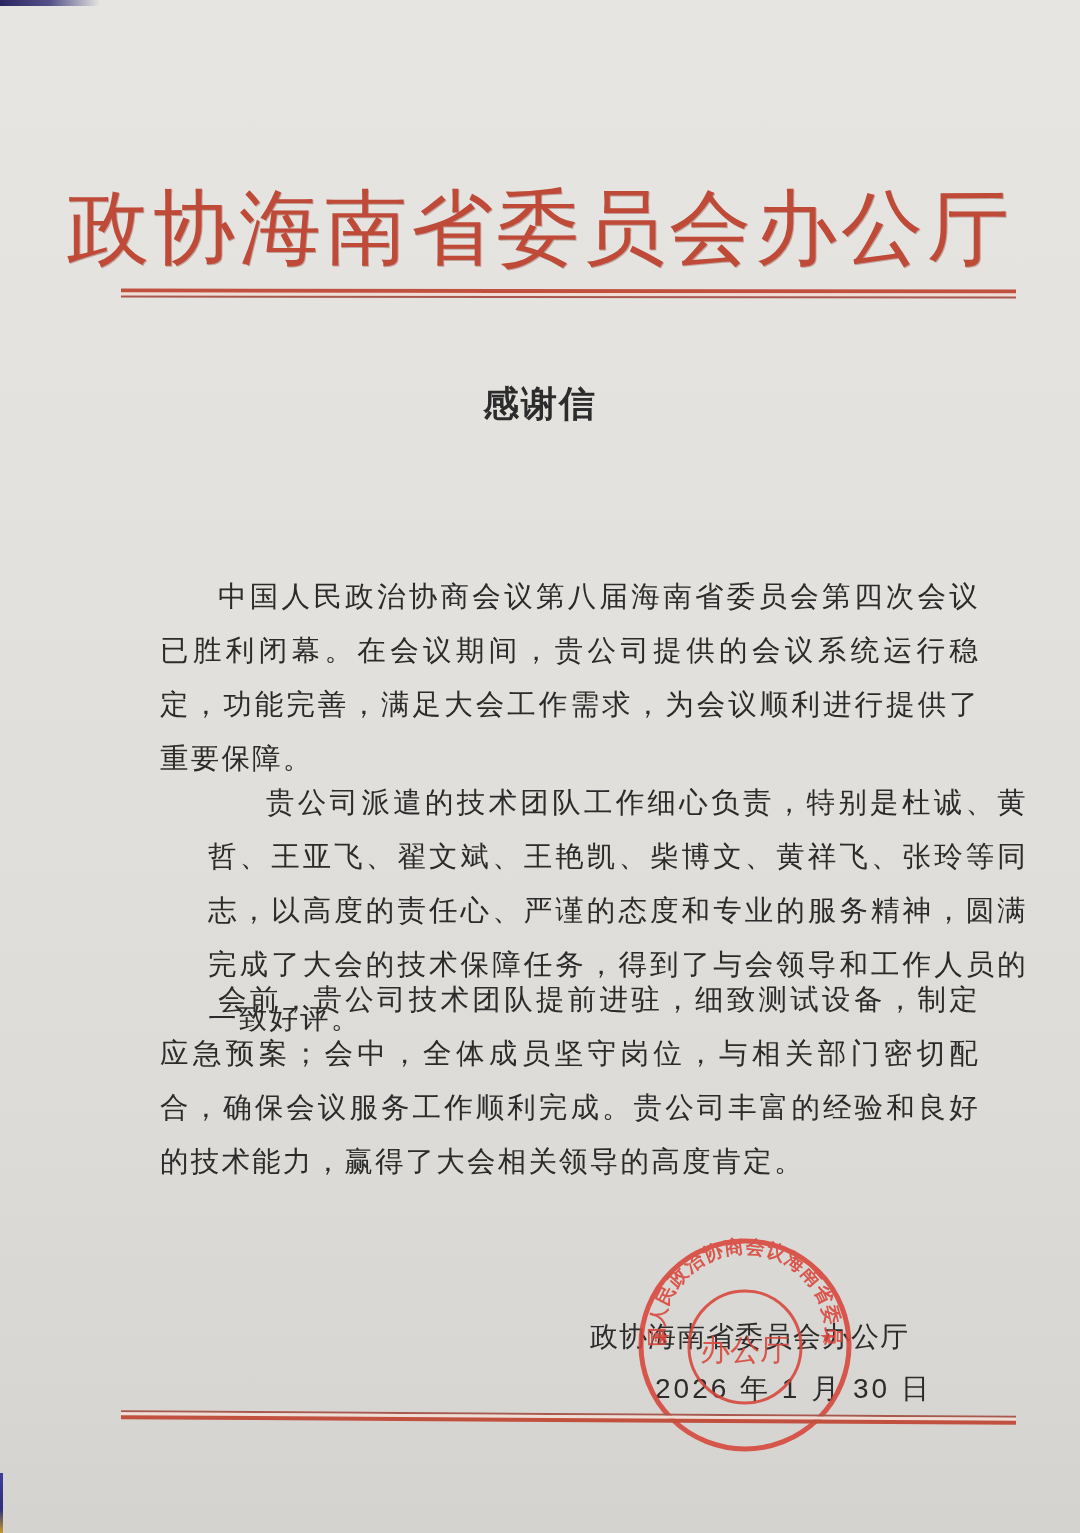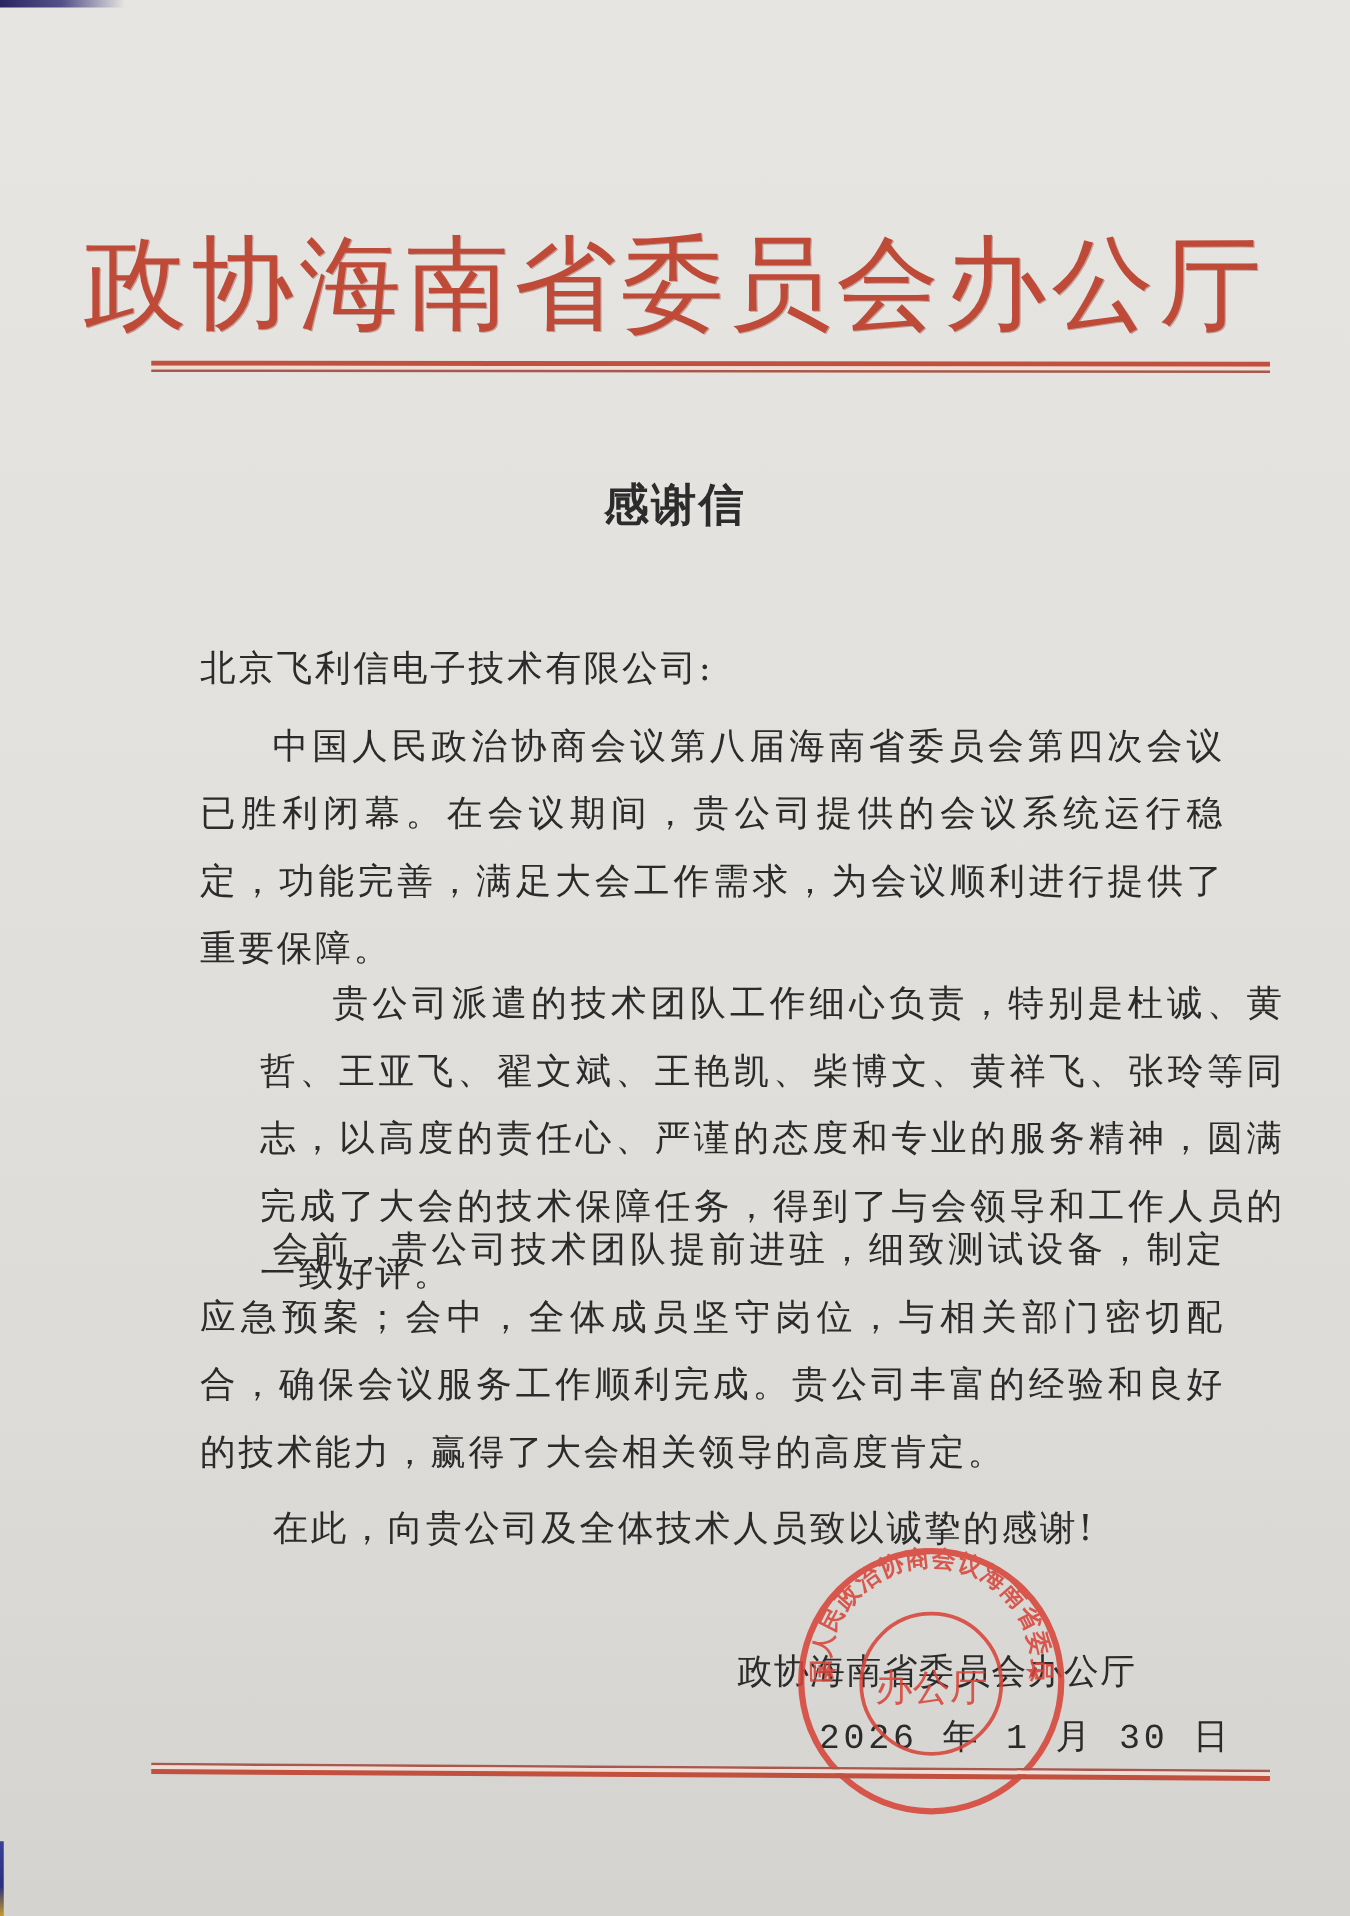--- a/index.html
+++ b/index.html
@@ -48,21 +48,21 @@
   .p1 { top: 570px; }
   .p2 { top: 776px; margin-left: 48px; }
   .p3 { top: 973px; }
   .p4 { top: 1196px; }
   .signature {
     position: absolute; left: 590px; top: 1318px; font-size: 28px; color: #2b2b2b; letter-spacing: 1px;
     font-family: "DejaVu Serif", "Liberation Serif", serif;
   }
   .date {
     position: absolute; left: 655px; top: 1370px; font-size: 28px; color: #2b2b2b; letter-spacing: 3px;
-    font-family: Liberation Mono, monospace;
+    font-family: Liberation Sans, sans-serif;
   }
   .seal {
     position: absolute; left: 635px; top: 1235px; width: 220px; height: 220px;
     opacity: 0.88; pointer-events: none;
   }
 </style>
 </head>
 <body>
 
 <div class="page">
@@ -72,33 +72,29 @@
   <div class="masthead">政协海南省委员会办公厅</div>
 
   <div class="redline top-rule">
     <div class="thick"></div>
       <div class="gap"></div>
       <div class="thin"></div>
   </div>
 
   <div class="title">感谢信</div>
 
-  <div class="body-text salutation">北京飞利信电子技术有限公司:</div>
 
   <div class="body-text p1">
     <p class="para">中国人民政治协商会议第八届海南省委员会第四次会议已胜利闭幕。在会议期间，贵公司提供的会议系统运行稳定，功能完善，满足大会工作需求，为会议顺利进行提供了重要保障。</p>
   </div>
   <div class="body-text p2">
     <p class="para">贵公司派遣的技术团队工作细心负责，特别是杜诚、黄哲、王亚飞、翟文斌、王艳凯、柴博文、黄祥飞、张玲等同志，以高度的责任心、严谨的态度和专业的服务精神，圆满完成了大会的技术保障任务，得到了与会领导和工作人员的一致好评。</p>
   </div>
   <div class="body-text p3">
     <p class="para">会前，贵公司技术团队提前进驻，细致测试设备，制定应急预案；会中，全体成员坚守岗位，与相关部门密切配合，确保会议服务工作顺利完成。贵公司丰富的经验和良好的技术能力，赢得了大会相关领导的高度肯定。</p>
-  </div>
-  <div class="body-text p4">
-    <p class="para">在此，向贵公司及全体技术人员致以诚挚的感谢!</p>
   </div>
 
   <div class="signature">政协海南省委员会办公厅</div>
   <div class="date">2026 年 1 月 30 日</div>
 
   <svg class="seal" viewBox="0 0 220 220">
     <defs>
       <path id="sealArc" d="M 30 118 A 82 82 0 1 1 190 118"></path>
     </defs>
     <circle cx="110" cy="110" r="104" fill="none" stroke="#d8453a" stroke-width="5"></circle>

